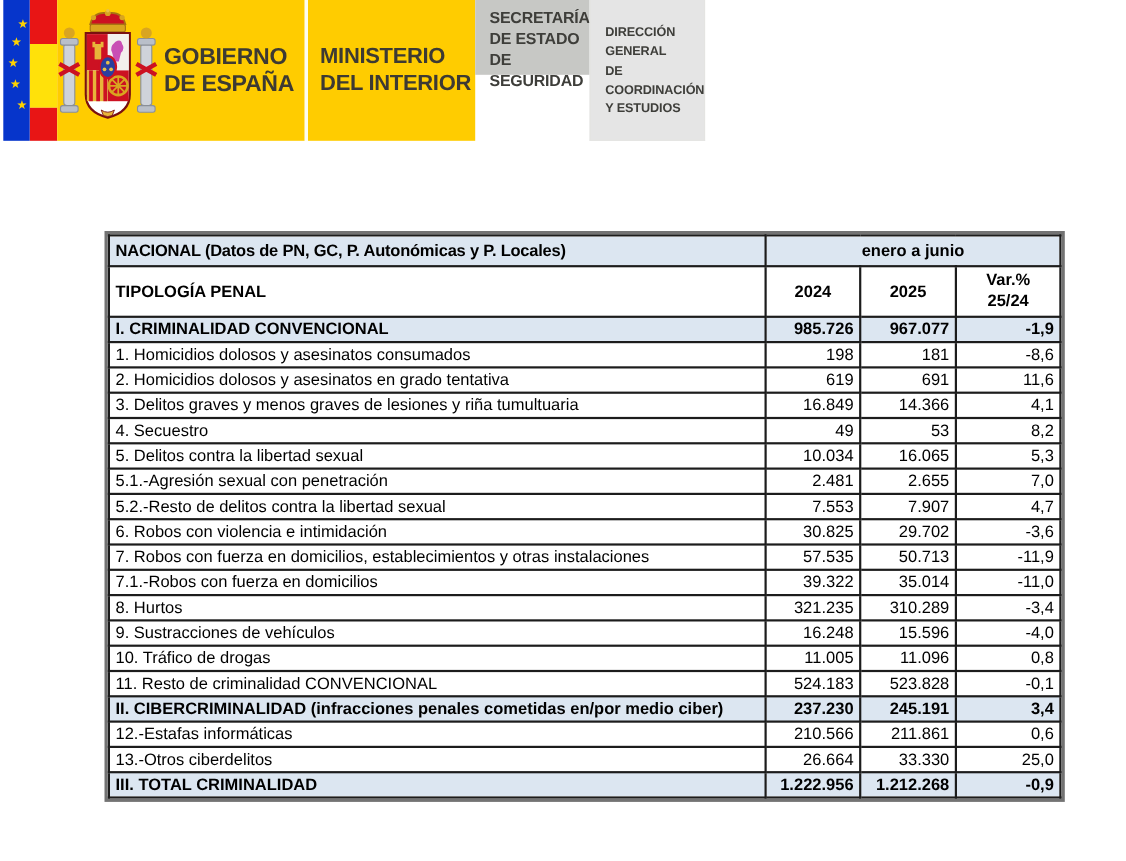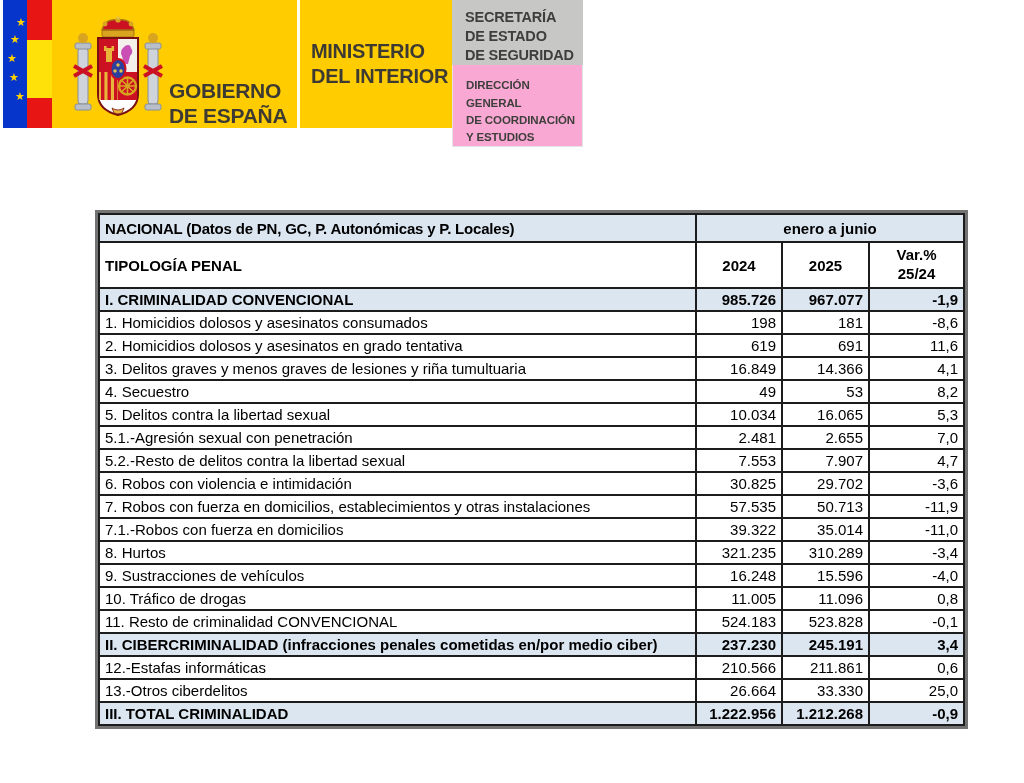--- a/index.html
+++ b/index.html
@@ -11,30 +11,30 @@
   
   .gov-header{position:absolute;left:3px;top:0;height:128px;display:flex;align-items:stretch;}
   .eu-strip{width:24px;background:#0635cb;position:relative;flex:none;}
   .eu-star{position:absolute;color:#ffd200;font-size:11px;line-height:1;}
   .s1{left:13px;top:17px;} .s2{left:7px;top:34px;} .s3{left:4px;top:53px;}
   .s4{left:6px;top:72px;} .s5{left:12px;top:91px;}
   .es-strip{width:25px;flex:none;display:flex;flex-direction:column;}
   .es-red-top{height:40px;background:#e81515;}
   .es-yellow{height:58px;background:#ffe10a;}
   .es-red-bottom{flex:1;background:#e81515;}
-  .gov-block{width:225px;background:#ffcc00;display:flex;align-items:flex-end;padding-left:20px;flex:none;}
+  .gov-block{width:225px;background:#ffcc00;display:flex;align-items:center;flex:none;}
   .coat{width:92px;height:112px;flex:none;}
   .gov-text{font-weight:bold;font-size:21px;line-height:1.2;color:#3d3a33;margin-left:5px;letter-spacing:-0.3px;}
   .block-divider{width:3px;background:#fdfdf2;flex:none;}
   .min-block{width:141px;background:#ffcc00;display:flex;align-items:center;padding-left:11px;flex:none;}
   .min-text{font-weight:bold;font-size:20px;line-height:1.25;color:#3d3a33;letter-spacing:-0.3px;}
-  .right-col{width:131px;flex:none;display:flex;flex-direction:column;}
+  .right-col{width:131px;flex:none;display:flex;flex-direction:row;}
   .gray-box{height:68px;background:#c7c8c5;padding:8px 0 0 13px;box-sizing:border-box;}
   .gray-box div{font-weight:bold;font-size:14.5px;line-height:1.32;color:#3e3e3a;letter-spacing:-0.2px;}
-  .white-box{flex:1;background:#f9a8d4;padding:12px 0 0 13px;box-sizing:border-box;border:1px solid #e4e4e2;border-top:none;}
+  .white-box{flex:1;background:#e5e5e5;padding:22px 0 0 13px;box-sizing:border-box;border:1px solid #e4e4e2;border-top:none;}
   .white-box div{font-weight:bold;font-size:11.5px;line-height:1.5;color:#3e3e3a;letter-spacing:-0.1px;}
 
   
   .table-wrap{position:absolute;left:95px;top:210px;border:3px solid #737373;}
   table.crime{border-collapse:collapse;table-layout:fixed;width:865px;background:#fff;}
   table.crime col.c-label{width:597px;}
   table.crime col.c-2024{width:86px;}
   table.crime col.c-2025{width:87px;}
   table.crime col.c-var{width:95px;}
   table.crime td, table.crime th{

